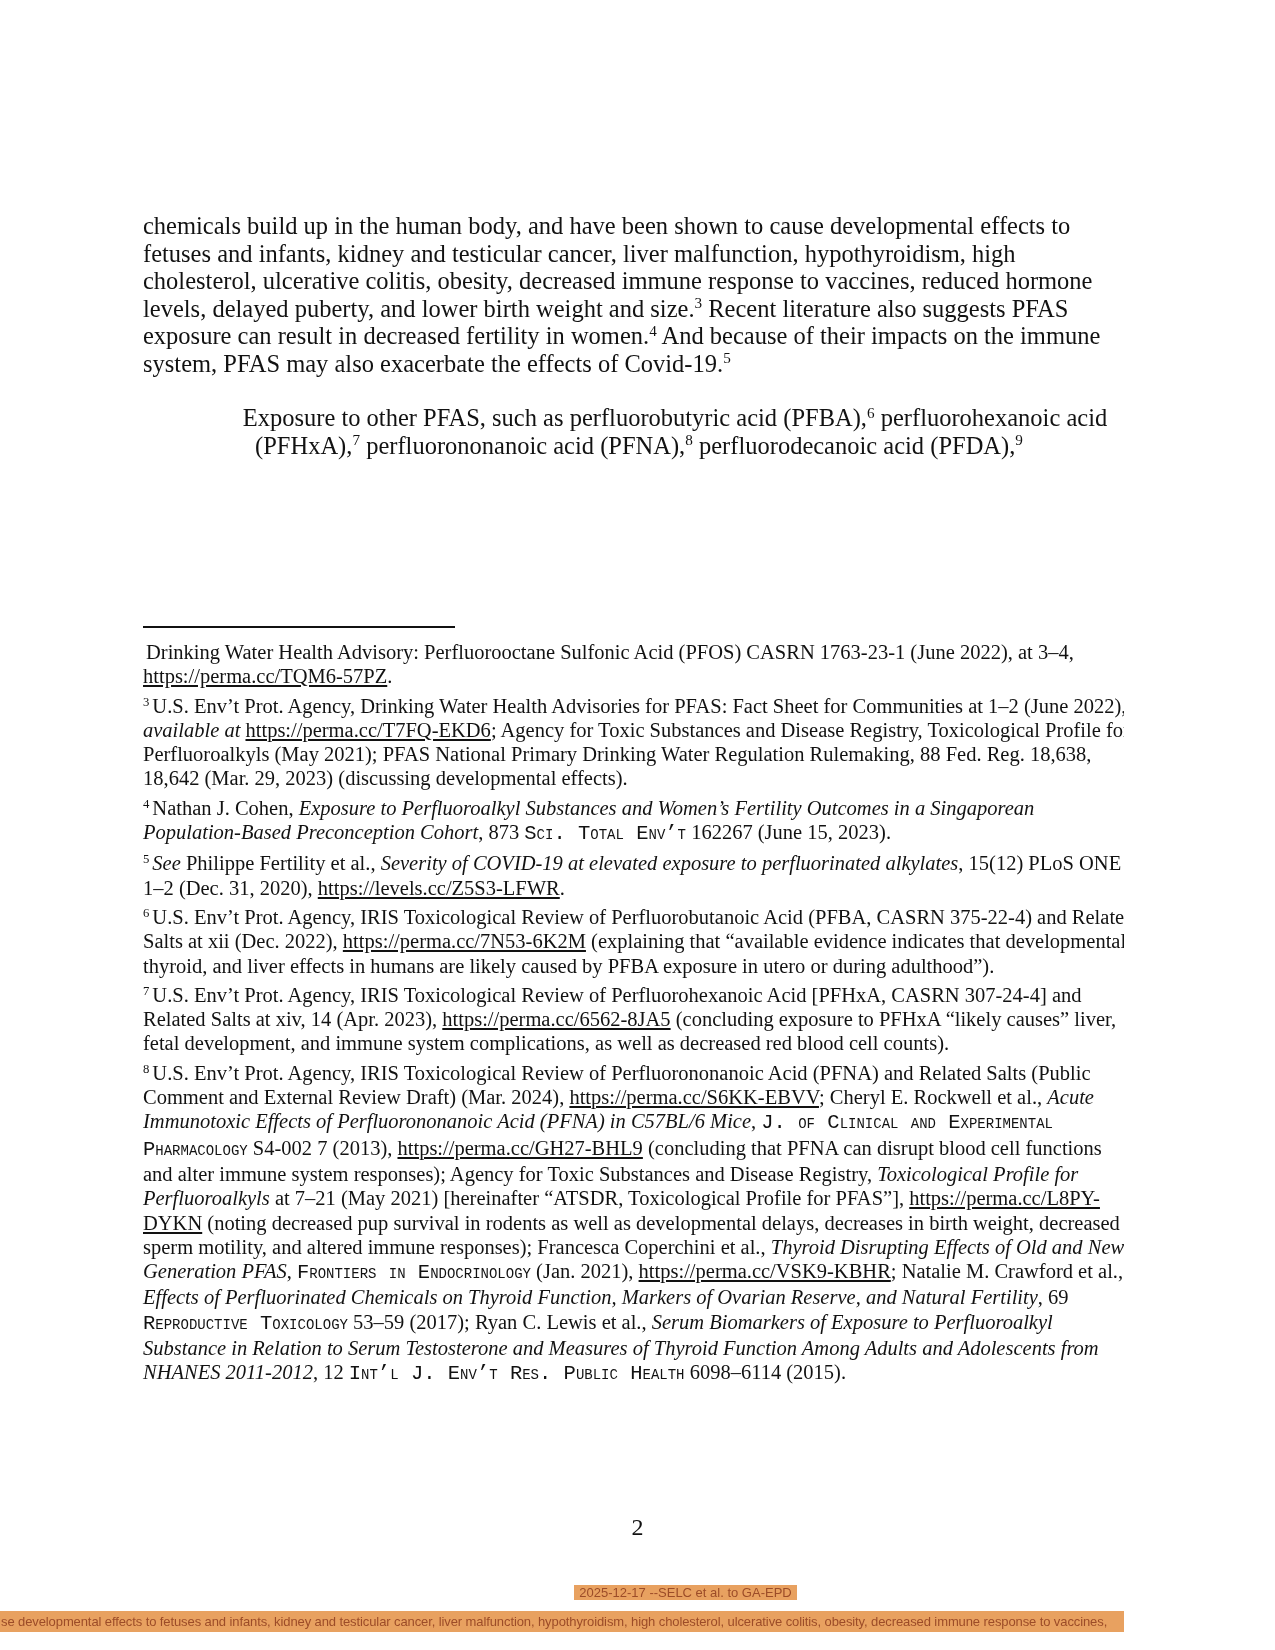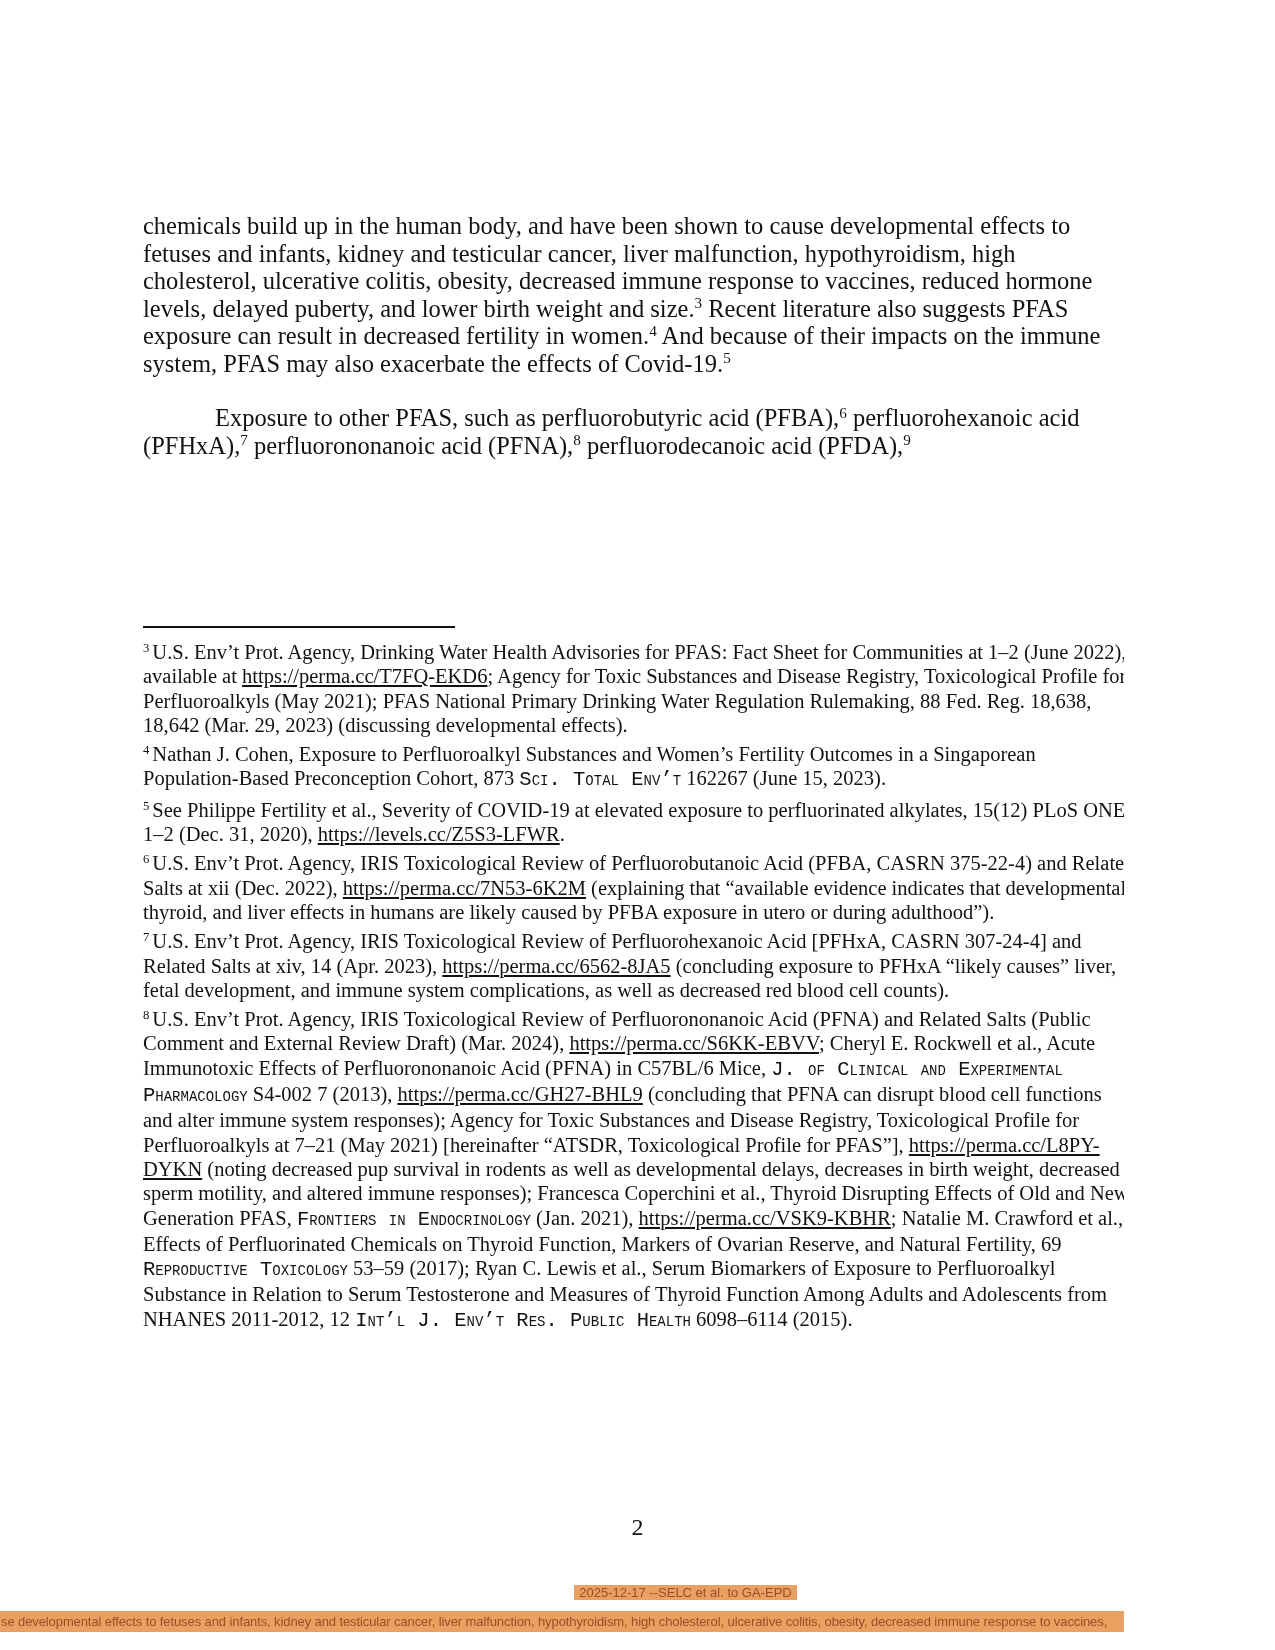--- a/index.html
+++ b/index.html
@@ -10,41 +10,41 @@
     overflow:hidden;
     font-family:"Liberation Serif", serif;
     color:#121212;
   }
   .bodytext {
     position:absolute;
     left:143px; top:212px; width:992px;
     font-size:24.5px; line-height:27.5px;
     text-align:left;
   }
-  .para2 { margin-top:27px; text-indent:72px; }
+  .para2 { margin-top:27px; text-indent:72px;text-align:center; }
   sup.fnref {
     font-size:0.62em;
     line-height:0;
     vertical-align:baseline;
     position:relative; top:-0.55em;
   }
   .fnsep {
     position:absolute;
     left:143px; top:626px;
     width:312px; height:0;
     border-top:2px solid #111111;
   }
   .footnotes {
     position:absolute;
     left:143px; top:640px; width:992px;
     font-size:20.5px; line-height:24.3px;
   }
   .fn { margin:0 0 5px 0; }
   .fnmark { margin-right:3px; }
-  .it { }
+  .it { font-style:italic; }
   .sc { font-variant:small-caps;font-family:Liberation Mono, monospace; }
   a.plink { color:#121212; text-decoration:underline; }
   .pagenum {
     position:absolute;
     left:0; top:1514px; width:1275px;
     text-align:center;
     font-size:24px;
   }
   .banner1 {
     position:absolute;
@@ -75,20 +75,21 @@
 <div class="page">
 
   <div class="bodytext">
     <div><span>chemicals build up in the human body, and have been shown to cause developmental effects to fetuses and infants, kidney and testicular cancer, liver malfunction, hypothyroidism, high cholesterol, ulcerative colitis, obesity, decreased immune response to vaccines, reduced hormone levels, delayed puberty, and lower birth weight and size.</span><sup class="fnref">3</sup><span> Recent literature also suggests PFAS exposure can result in decreased fertility in women.</span><sup class="fnref">4</sup><span> And because of their impacts on the immune system, PFAS may also exacerbate the effects of Covid-19.</span><sup class="fnref">5</sup></div>
     <div class="para2"><span>Exposure to other PFAS, such as perfluorobutyric acid (PFBA),</span><sup class="fnref">6</sup><span> perfluorohexanoic acid (PFHxA),</span><sup class="fnref">7</sup><span> perfluorononanoic acid (PFNA),</span><sup class="fnref">8</sup><span> perfluorodecanoic acid (PFDA),</span><sup class="fnref">9</sup></div>
   </div>
 
   <div class="fnsep"></div>
 
   <div class="footnotes">
+    <div class="fn"><sup class="fnref fnmark"></sup><span><span>Drinking Water Health Advisory: Perfluorooctane Sulfonic Acid (PFOS) CASRN 1763-23-1 (June 2022), at 3–4, </span><a class="plink" href="#">https://perma.cc/TQM6-57PZ</a><span>.</span></span></div>
     <div class="fn"><sup class="fnref fnmark">3</sup><span><span>U.S. Env’t Prot. Agency, Drinking Water Health Advisories for PFAS: Fact Sheet for Communities at 1–2 (June 2022), </span><span class="it">available at </span><a class="plink" href="#">https://perma.cc/T7FQ-EKD6</a><span>; Agency for Toxic Substances and Disease Registry, Toxicological Profile for Perfluoroalkyls (May 2021); PFAS National Primary Drinking Water Regulation Rulemaking, 88 Fed. Reg. 18,638, 18,642 (Mar. 29, 2023) (discussing developmental effects).</span></span></div>
     <div class="fn"><sup class="fnref fnmark">4</sup><span><span>Nathan J. Cohen, </span><span class="it">Exposure to Perfluoroalkyl Substances and Women’s Fertility Outcomes in a Singaporean Population-Based Preconception Cohort</span><span>, 873 </span><span class="sc">Sci. Total Env’t</span><span> 162267 (June 15, 2023).</span></span></div>
     <div class="fn"><sup class="fnref fnmark">5</sup><span><span class="it">See</span><span> Philippe Fertility et al., </span><span class="it">Severity of COVID-19 at elevated exposure to perfluorinated alkylates</span><span>, 15(12) PLoS ONE 1–2 (Dec. 31, 2020), </span><a class="plink" href="#">https://levels.cc/Z5S3-LFWR</a><span>.</span></span></div>
     <div class="fn"><sup class="fnref fnmark">6</sup><span><span>U.S. Env’t Prot. Agency, IRIS Toxicological Review of Perfluorobutanoic Acid (PFBA, CASRN 375-22-4) and Related Salts at xii (Dec. 2022), </span><a class="plink" href="#">https://perma.cc/7N53-6K2M</a><span> (explaining that “available evidence indicates that developmental, thyroid, and liver effects in humans are likely caused by PFBA exposure in utero or during adulthood”).</span></span></div>
     <div class="fn"><sup class="fnref fnmark">7</sup><span><span>U.S. Env’t Prot. Agency, IRIS Toxicological Review of Perfluorohexanoic Acid [PFHxA, CASRN 307-24-4] and Related Salts at xiv, 14 (Apr. 2023), </span><a class="plink" href="#">https://perma.cc/6562-8JA5</a><span> (concluding exposure to PFHxA “likely causes” liver, fetal development, and immune system complications, as well as decreased red blood cell counts).</span></span></div>
     <div class="fn"><sup class="fnref fnmark">8</sup><span><span>U.S. Env’t Prot. Agency, IRIS Toxicological Review of Perfluorononanoic Acid (PFNA) and Related Salts (Public Comment and External Review Draft) (Mar. 2024), </span><a class="plink" href="#">https://perma.cc/S6KK-EBVV</a><span>; Cheryl E. Rockwell et al., </span><span class="it">Acute Immunotoxic Effects of Perfluorononanoic Acid (PFNA) in C57BL/6 Mice</span><span>, </span><span class="sc">J. of Clinical and Experimental Pharmacology</span><span> S4-002 7 (2013), </span><a class="plink" href="#">https://perma.cc/GH27-BHL9</a><span> (concluding that PFNA can disrupt blood cell functions and alter immune system responses); Agency for Toxic Substances and Disease Registry, </span><span class="it">Toxicological Profile for Perfluoroalkyls</span><span> at 7–21 (May 2021) [hereinafter “ATSDR, Toxicological Profile for PFAS”], </span><a class="plink" href="#">https://perma.cc/L8PY-DYKN</a><span> (noting decreased pup survival in rodents as well as developmental delays, decreases in birth weight, decreased sperm motility, and altered immune responses); Francesca Coperchini et al., </span><span class="it">Thyroid Disrupting Effects of Old and New Generation PFAS</span><span>, </span><span class="sc">Frontiers in Endocrinology</span><span> (Jan. 2021), </span><a class="plink" href="#">https://perma.cc/VSK9-KBHR</a><span>; Natalie M. Crawford et al., </span><span class="it">Effects of Perfluorinated Chemicals on Thyroid Function, Markers of Ovarian Reserve, and Natural Fertility</span><span>, 69 </span><span class="sc">Reproductive Toxicology</span><span> 53–59 (2017); Ryan C. Lewis et al., </span><span class="it">Serum Biomarkers of Exposure to Perfluoroalkyl Substance in Relation to Serum Testosterone and Measures of Thyroid Function Among Adults and Adolescents from NHANES 2011-2012</span><span>, 12 </span><span class="sc">Int’l J. Env’t Res. Public Health</span><span> 6098–6114 (2015).</span></span></div>
   </div>
 
   <div class="pagenum">2</div>
 

